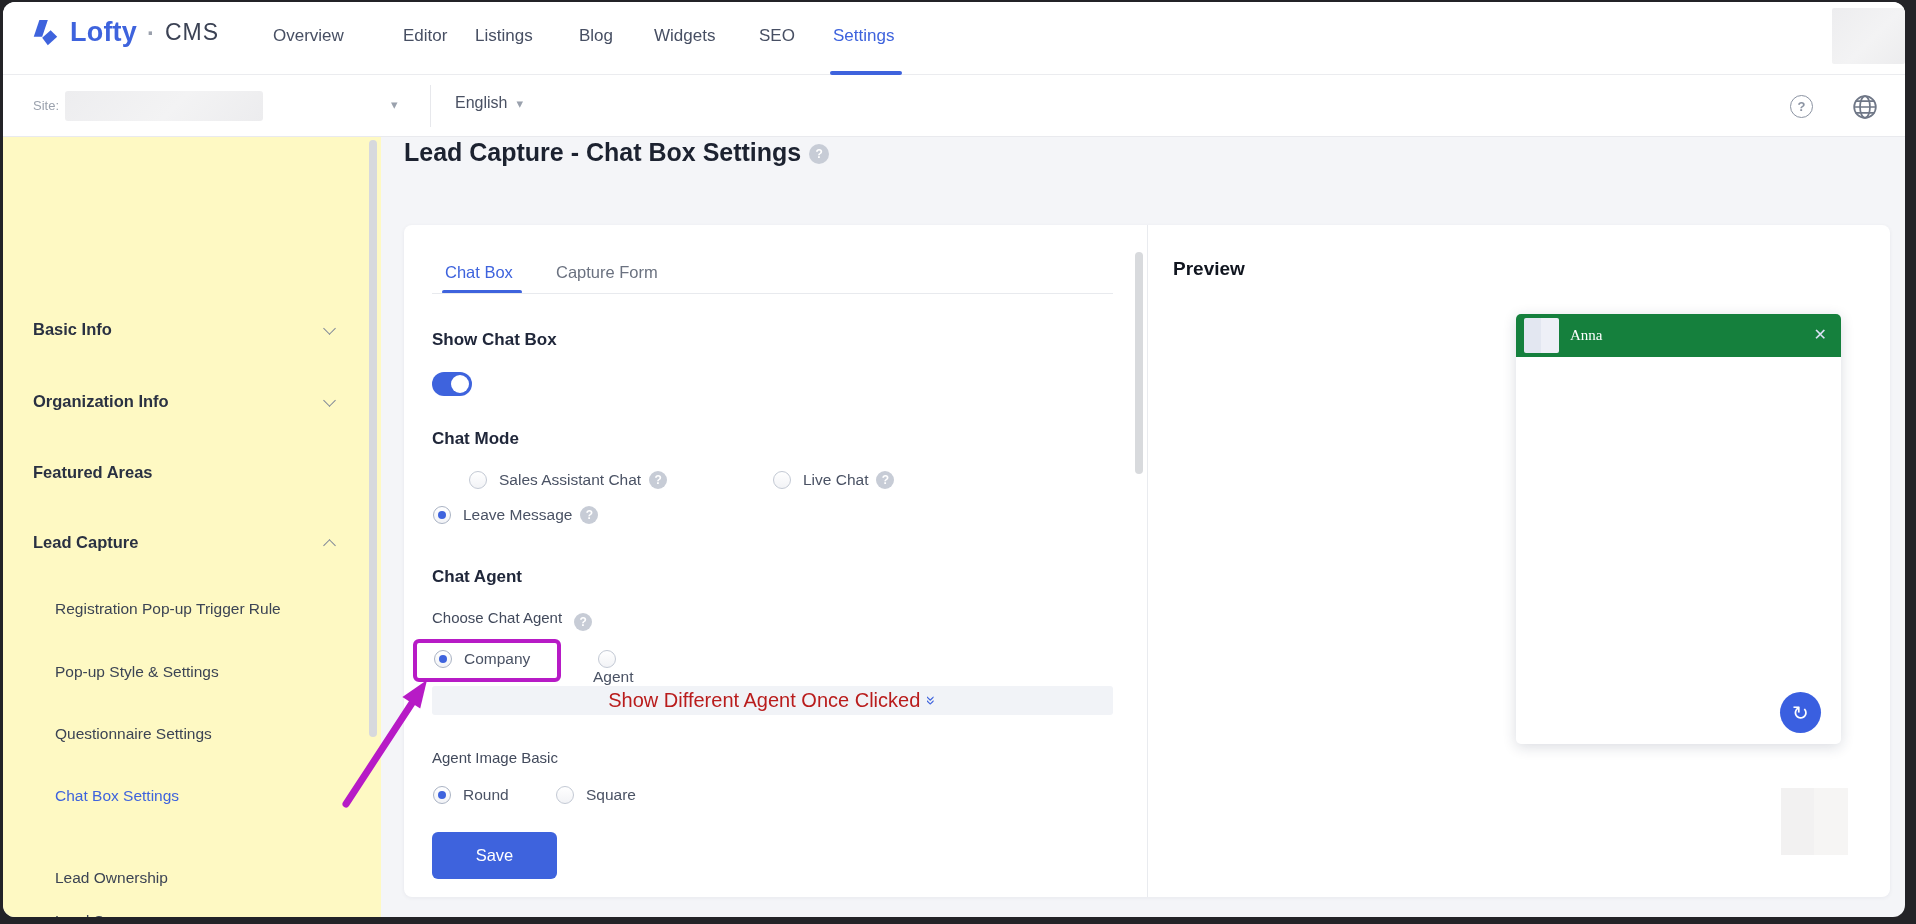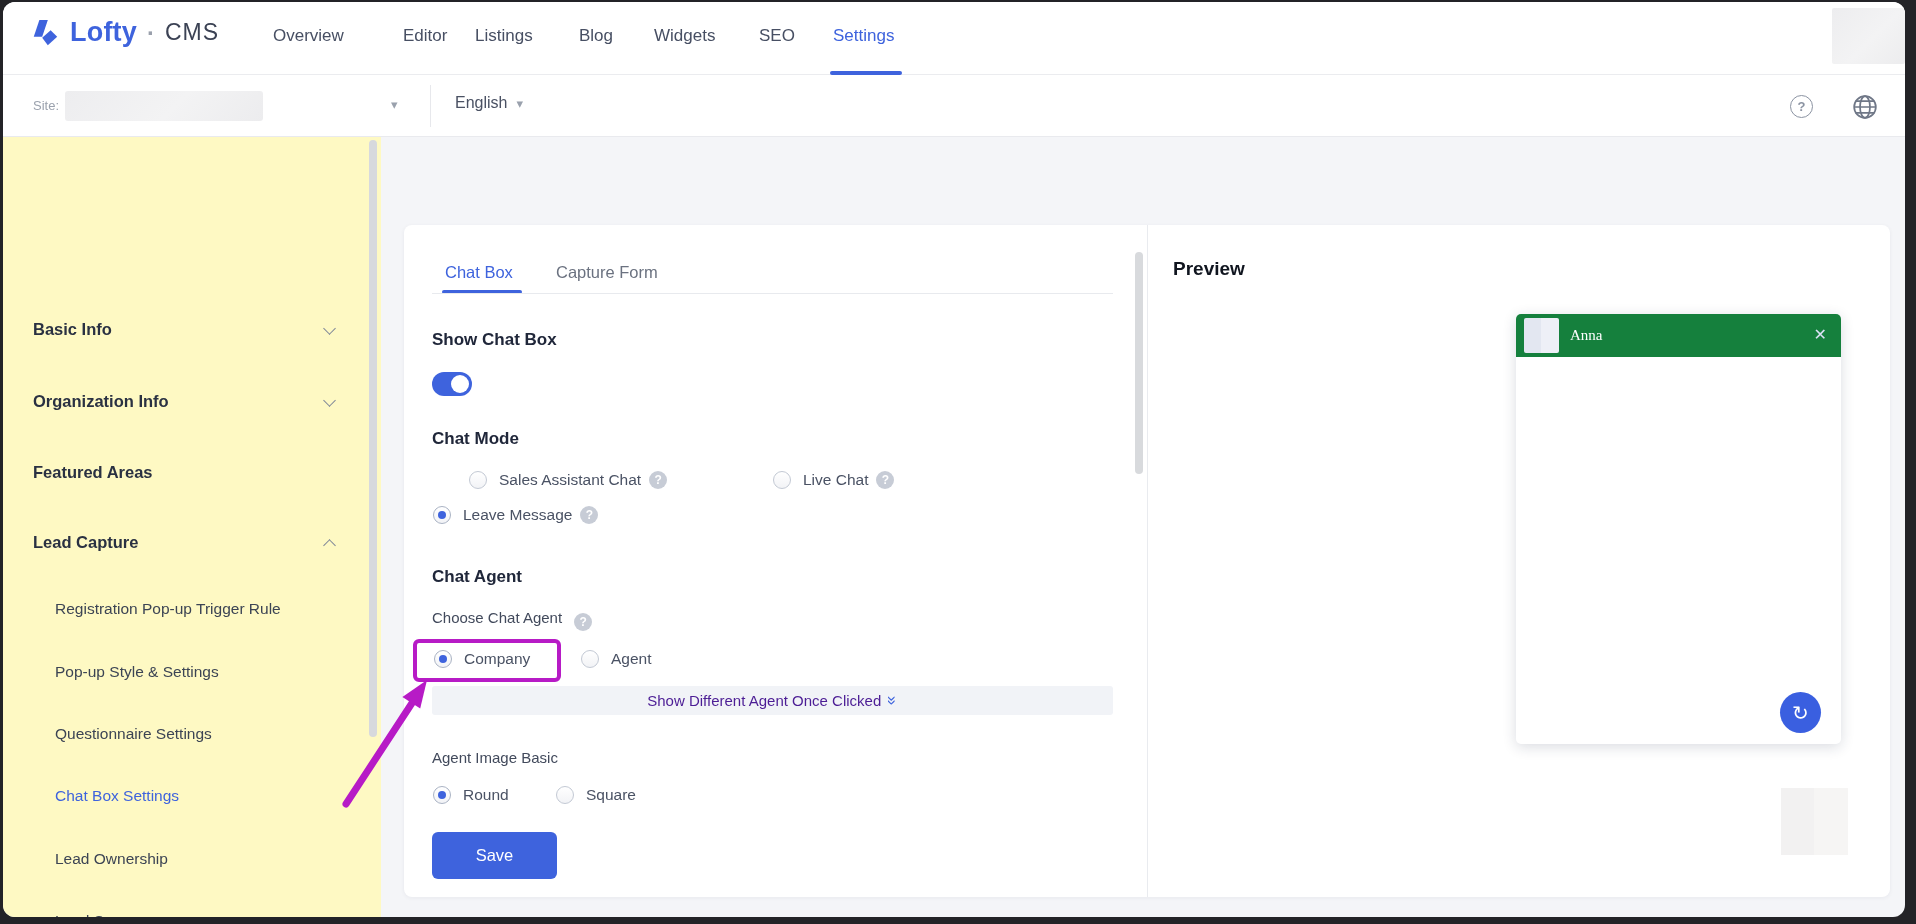--- a/index.html
+++ b/index.html
@@ -73,21 +73,21 @@
   .radio.checked::after { content:""; position:absolute; left:4px; top:4px; width:8px; height:8px;
                           border-radius:50%; background:#3E63DD; }
   .radio-label { margin-left:12px; font-size:15.5px; color:#4a5264; }
   .radio-row .qbadge { margin-left:8px; }
 
   .hl-box { position:absolute; left:9px; top:414px; width:148px; height:43px;
             border:4px solid #B71BC6; border-radius:6px; }
   .agent-link-bar { position:absolute; left:28px; top:461px; width:681px; height:29px;
                     background:#f1f3f7; border-radius:3px; display:flex; align-items:center;
                     justify-content:center; cursor:pointer; }
-  .agent-link { font-size:15px; color:#4c1d95; }
+  .agent-link { font-size:20px; color:#b91c1c; }
   .dbl-chev { display:inline-block; transform:rotate(90deg); font-size:17px; color:#3E63DD;
               margin-left:7px; line-height:1; }
 
   .save-btn { position:absolute; left:28px; top:607px; width:125px; height:47px; background:#3E63DD;
               border:none; border-radius:6px; color:#fff; font-size:16.5px; cursor:pointer;
               font-family:"Liberation Sans", sans-serif; }
   .panel-thumb { position:absolute; left:731px; top:27px; width:8px; height:222px;
                  border-radius:4px; background:#d8dadd; }
 
   
@@ -180,26 +180,29 @@
     </div>
     <div class="side-top" style="top:396px; width:320px;">
       <span>Lead Capture</span>
       <span class="chev up abs" style="left:292px; top:8px;"></span>
     </div>
 
     <div class="side-sub" style="top:463px;">Registration Pop-up Trigger Rule</div>
     <div class="side-sub" style="top:526px;">Pop-up Style &amp; Settings</div>
     <div class="side-sub" style="top:588px;">Questionnaire Settings</div>
     <div class="side-sub active" style="top:650px;">Chat Box Settings</div>
-    <div class="side-sub" style="top:713px;text-align:center;">Lead Ownership</div>
+    <div class="side-sub" style="top:732px;text-align:center;">Lead Ownership</div>
     <div class="side-sub" style="top:775px;">Lead Source</div>
 
   </div>
   <div class="sb-thumb" style="left:366px; top:138px; height:597px;"></div>
 
+  <div class="page-title">
+    <span>Lead Capture - Chat Box Settings</span><span class="qbadge lg">?</span>
+  </div>
 
   <div class="card">
 
     <div class="panel-left">
       <div class="tab active" style="left:41px;">Chat Box</div>
       <div class="tab" style="left:152px;">Capture Form</div>
       <div class="tab-underline"></div>
       <div class="tab-border"></div>
 
       <div class="h-section" style="top:105px;">Show Chat Box</div>
@@ -227,21 +230,21 @@
       <div class="h-section" style="top:342px;">Chat Agent</div>
       <div class="lbl" style="top:384px;">
         <span>Choose Chat Agent</span>
         <span class="qbadge" style="margin-left:8px; vertical-align:-3px;">?</span>
       </div>
 
       <div class="radio-row" style="left:30px; top:425px;">
         <span class="radio checked"></span>
         <span class="radio-label">Company</span>
       </div>
-      <div class="radio-row" style="left:177px; top:425px;">
+      <div class="radio-row" style="left:177px; top:425px;flex-direction:column;">
         <span class="radio"></span>
         <span class="radio-label">Agent</span>
       </div>
       <div class="hl-box annotation"></div>
 
       <div class="agent-link-bar">
         <span class="agent-link">Show Different Agent Once Clicked</span>
         <span class="dbl-chev">»</span>
       </div>
 

